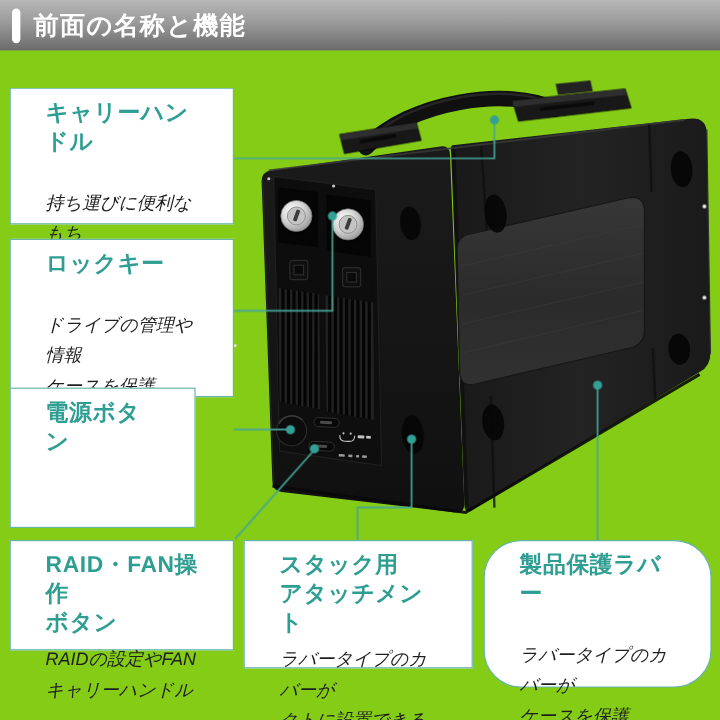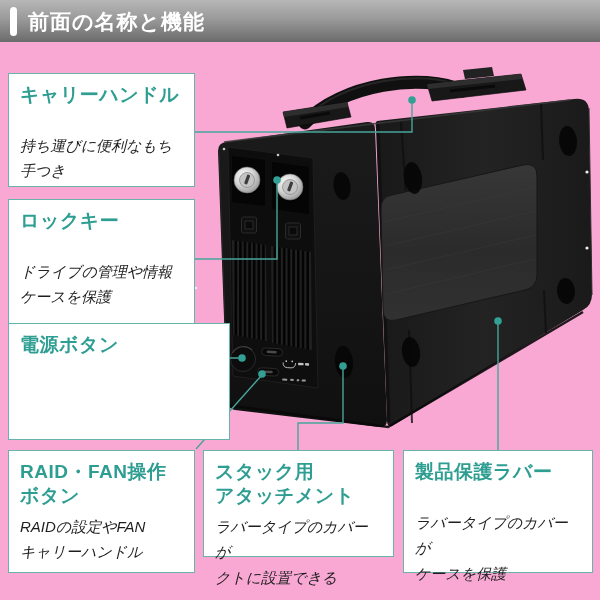--- a/index.html
+++ b/index.html
@@ -1,34 +1,34 @@
 <!DOCTYPE html>
 <html><head>
 <meta charset="utf-8">
 <style>
   html,body{margin:0;padding:0;background:#fff;}
-  .stage{position:relative;width:600px;height:600px;background:#f9a8d4;overflow:hidden;
+  .stage{position:relative;width:600px;height:600px;background:#84cc16;overflow:hidden;
          font-family:"Liberation Sans",sans-serif;}
   
   .hdr{position:absolute;left:0;top:0;width:600px;height:42px;
        background:linear-gradient(180deg,#b7b7b7 0%,#9a9a9a 45%,#6b6b6b 100%);
        display:flex;align-items:center;}
   .hbar{width:7px;height:29px;background:#ffffff;border-radius:3.5px;margin-left:10px;flex:0 0 auto;}
   .htitle{margin:0 0 0 11px;font-size:21px;font-weight:bold;color:#ffffff;letter-spacing:1px;line-height:1;}
   
-  .callout{position:absolute;box-sizing:border-box;background:#fff;border:1px solid #68b4aa;padding:9px 11px;}
+  .callout{position:absolute;box-sizing:border-box;background:#fff;border:1px solid #68b4aa;padding:9px 29px;}
   .ct{color:#2f9e92;font-weight:bold;font-size:19px;line-height:1.25;letter-spacing:.5px;white-space:pre-line;}
   .cd{color:#1e1e1e;font-size:15px;line-height:1.7;white-space:pre-line;margin-top:26px;font-style:italic;}
   .callout.tight .cd{margin-top:6px;}
   .pos1{left:8px;top:73px;width:187px;height:114px;}
   .pos2{left:8px;top:199px;width:187px;height:132px;}
-  .pos3{left:8px;top:323px;width:222px;height:117px;}
-  .pos4{left:8px;top:450px;width:187px;height:123px;}
+  .pos3{left:8px;top:323px;width:155px;height:117px;}
+  .pos4{left:8px;top:450px;width:187px;height:92px;}
   .pos5{left:203px;top:450px;width:191px;height:107px;}
-  .pos6{left:403px;top:450px;width:190px;height:123px;}
+  .pos6{left:403px;top:450px;width:190px;height:123px;border-radius:31px;}
   svg{position:absolute;left:0;top:0;}
 </style>
 </head>
 <body>
 
 <div class="stage">
 
   <div class="hdr">
     <span class="hbar"></span>
     <h1 class="htitle">前面の名称と機能</h1>

